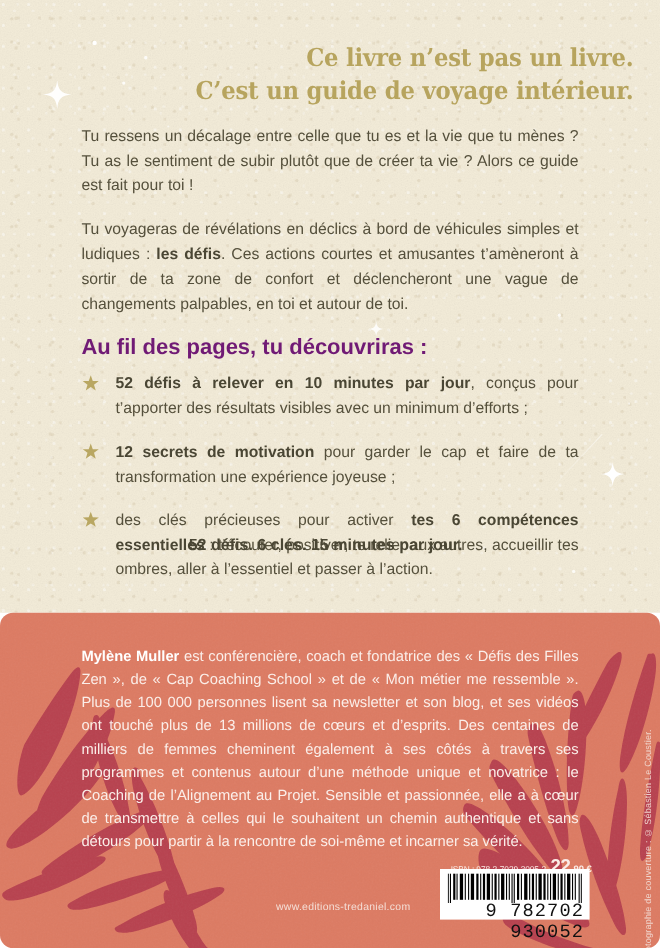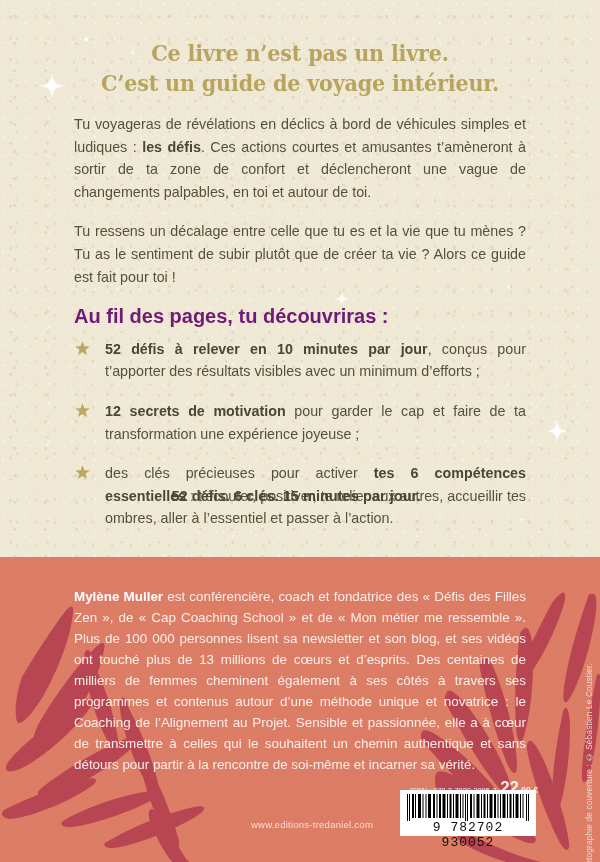--- a/index.html
+++ b/index.html
@@ -65,21 +65,21 @@
     transform-origin: 0 0;
     border-radius: 2px;
   }
 
   
   .headline {
     position: absolute;
     left: 0;
     top: 38px;
     width: 600px;
-    text-align: center;
+    text-align: right;
     color: #b8a martial;
   }
   .headline-line {
     font-family: "DejaVu Serif", "Liberation Serif", serif;
     font-weight: 700;
     color: #b7a45e;
     font-size: 22.5px;
     line-height: 30px;
     letter-spacing: -0.2px;
     white-space: nowrap;
@@ -151,20 +151,21 @@
   }
 
   
   .coral-panel {
     position: absolute;
     left: 0; top: 557px;
     width: 600px;
     height: 305px;
     background: #dd7b63;
     overflow: hidden;
+    border-radius: 12px;
   }
   .leaves { position: absolute; inset: 0; pointer-events: none; }
 
   .bio {
     position: absolute;
     left: 74px;
     top: 16px;
     width: 452px;
     color: #fbeee9;
     font-size: 13.4px;
@@ -240,23 +241,23 @@
     left: 7px;
     top: 4px;
     width: 122px;
     height: 27px;
   }
   .barcode-digits {
     position: absolute;
     left: 5px;
     top: 30px;
     width: 126px;
-    text-align: center;
+    text-align: right;
     font-family: "Liberation Mono", "DejaVu Sans Mono", monospace;
-    font-size: 13px;
+    font-size: 17px;
     letter-spacing: 1px;
     color: #111111;
   }
 </style>
 </head>
 <body>
 
 <div class="cover">
 
   <div class="cream-panel">
@@ -296,23 +297,23 @@
     <div class="sparkle-dot" style="left:520px; top:518px; width:3.4px; height:3.4px; opacity:.8;"></div>
     <div class="sparkle-dot" style="left:571px; top:366px; width:2.4px; height:2.4px; opacity:.65;"></div>
 
     <div class="headline">
       <div class="headline-line">Ce livre n’est pas un livre.</div>
       <div class="headline-line">C’est un guide de voyage intérieur.</div>
     </div>
 
     <div class="body-wrap">
 
+      <p class="para">Tu ressens un décalage entre celle que tu es et la vie que tu mènes ? Tu as le sentiment de subir plutôt que de créer ta vie ? Alors ce guide est fait pour toi !</p>
+
       <p class="para"><span>Tu voyageras de révélations en déclics à bord de véhicules simples et ludiques : </span><b>les défis</b><span>. Ces actions courtes et amusantes t’amèneront à sortir de ta zone de confort et déclencheront une vague de changements palpables, en toi et autour de toi.</span></p>
-
-      <p class="para">Tu ressens un décalage entre celle que tu es et la vie que tu mènes ? Tu as le sentiment de subir plutôt que de créer ta vie ? Alors ce guide est fait pour toi !</p>
 
       <p class="lead-in">Au fil des pages, tu découvriras :</p>
 
       <ul class="bullets">
 
         <li>
           <svg class="bullet-star" viewBox="0 0 24 24">
             <path d="M12 1.6 L14.6 8.9 L22.3 9.1 L16.2 13.7 L18.4 21.1 L12 16.8 L5.6 21.1 L7.8 13.7 L1.7 9.1 L9.4 8.9 Z" fill="#b9a762"></path>
           </svg>
           <b>52 défis à relever en 10 minutes par jour</b><span>, conçus pour t’apporter des résultats visibles avec un minimum d’efforts ;</span>

